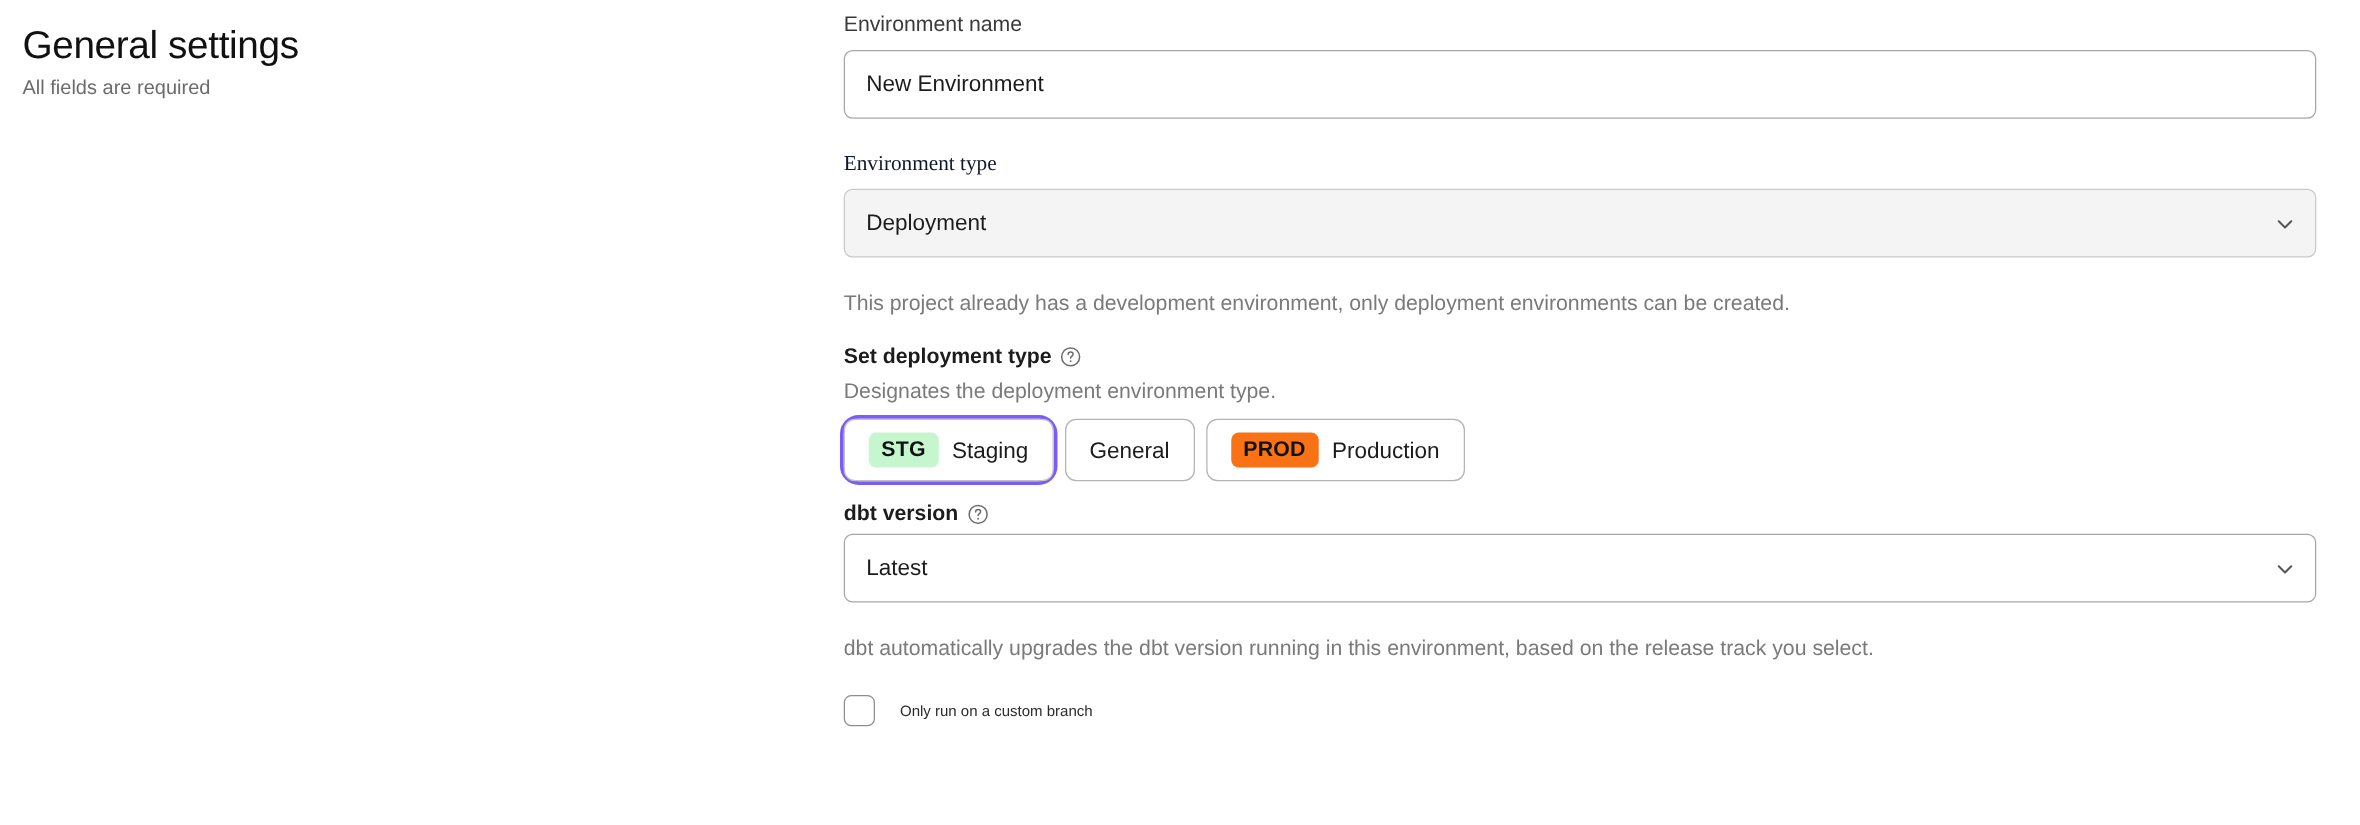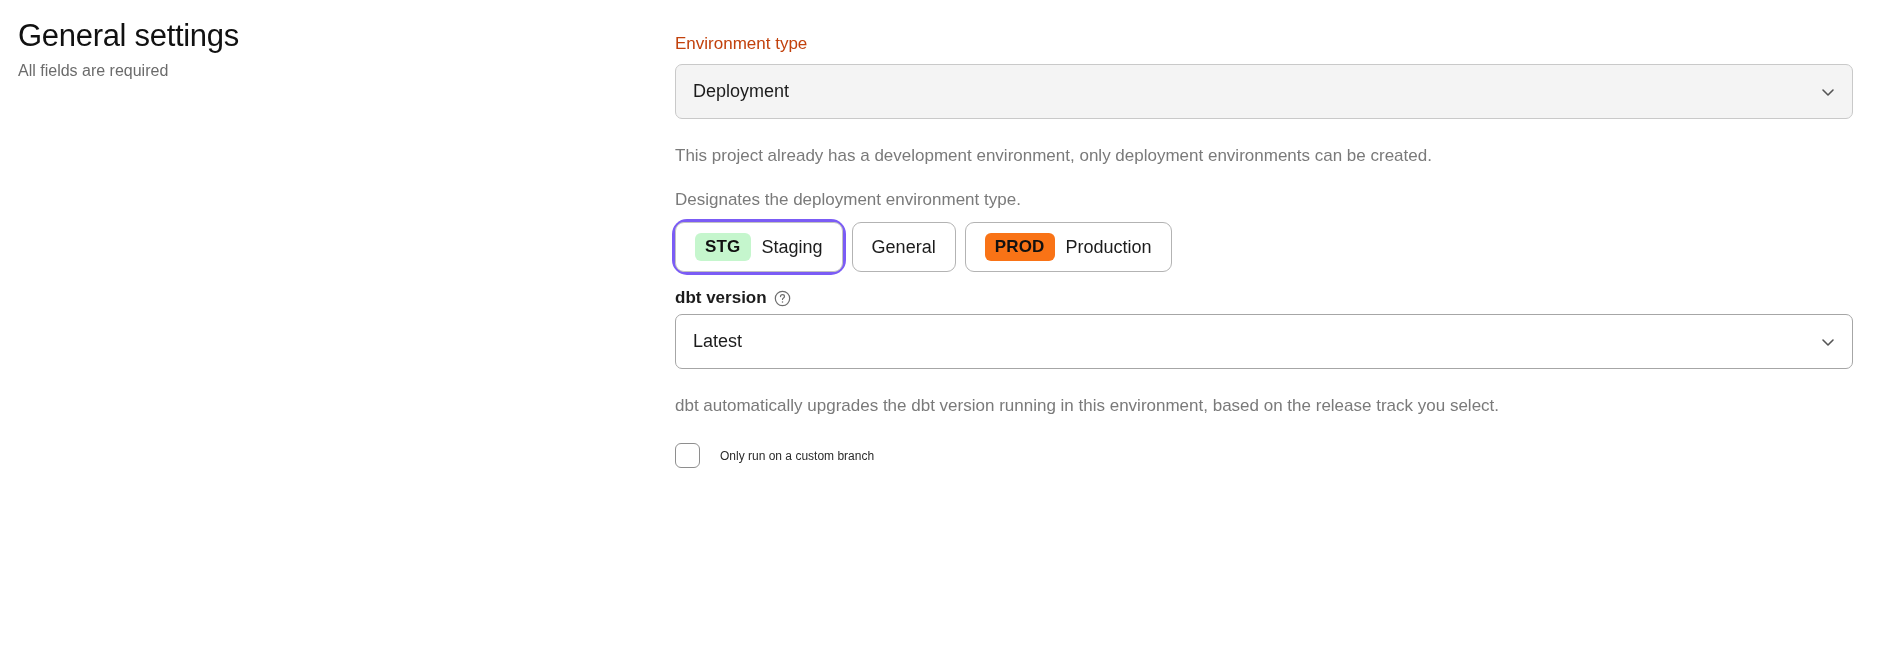--- a/index.html
+++ b/index.html
@@ -52,21 +52,22 @@
     width: 1180px;
   }
 
   .field-label {
     font-size: 17px;
     color: #3a3a3a;
     line-height: 24px;
     margin-bottom: 8px;
   }
   .field-label.disabled {
-    color: #c2410c;
+    color: #0f172a;
+    font-family: Liberation Serif, serif;
   }
   .field-label.bold {
     font-weight: bold;
     color: #1c1c1c;
     display: flex;
     align-items: center;
     gap: 7px;
     margin-bottom: 4px;
   }
 
@@ -198,39 +199,53 @@
 
 <div class="page">
 
   <div class="left-col">
     <h1 class="page-title">General settings</h1>
     <p class="page-subtitle">All fields are required</p>
   </div>
 
   <div class="form-col">
 
+    <div class="block">
+      <div class="field-label">Environment name</div>
+      <div class="text-input" placeholder="Environment name">New Environment</div>
+    </div>
 
     <div class="spacer-24"></div>
 
     <div class="block">
       <div class="field-label disabled">Environment type</div>
       <div class="select-box disabled">
         <span>Deployment</span>
         <span class="chevron">
           <svg viewBox="0 0 16 16" width="16" height="16" fill="none" stroke="currentColor" stroke-width="1.6" stroke-linecap="round" stroke-linejoin="round">
               <polyline points="3,6 8,11 13,6"></polyline>
             </svg>
         </span>
       </div>
       <div class="helper-text">This project already has a development environment, only deployment environments can be created.</div>
     </div>
 
     <div class="spacer-18"></div>
 
     <div class="block">
+      <div class="field-label bold">
+        <span>Set deployment type</span>
+        <span class="help-icon">
+          <svg viewBox="0 0 18 18" width="17" height="17" fill="none" stroke="currentColor" stroke-width="1.3">
+            <circle cx="9" cy="9" r="7.6"></circle>
+            <path d="M6.9 6.9c0-1.15 0.95-2 2.1-2s2.1 0.8 2.1 1.95c0 1.0-0.7 1.45-1.35 1.85c-0.5 0.32-0.75 0.62-0.75 1.25" stroke-linecap="round"></path>
+            <circle cx="9" cy="12.7" r="0.78" fill="currentColor" stroke="none"></circle>
+          </svg>
+        </span>
+      </div>
       <div class="helper-text" style="margin-top:2px;">Designates the deployment environment type.</div>
 
       <div class="seg-group">
 
         <div class="seg-wrap focused">
           <div class="seg-btn">
             <span class="badge badge-stg">STG</span>
             <span>Staging</span>
           </div>
         </div>

